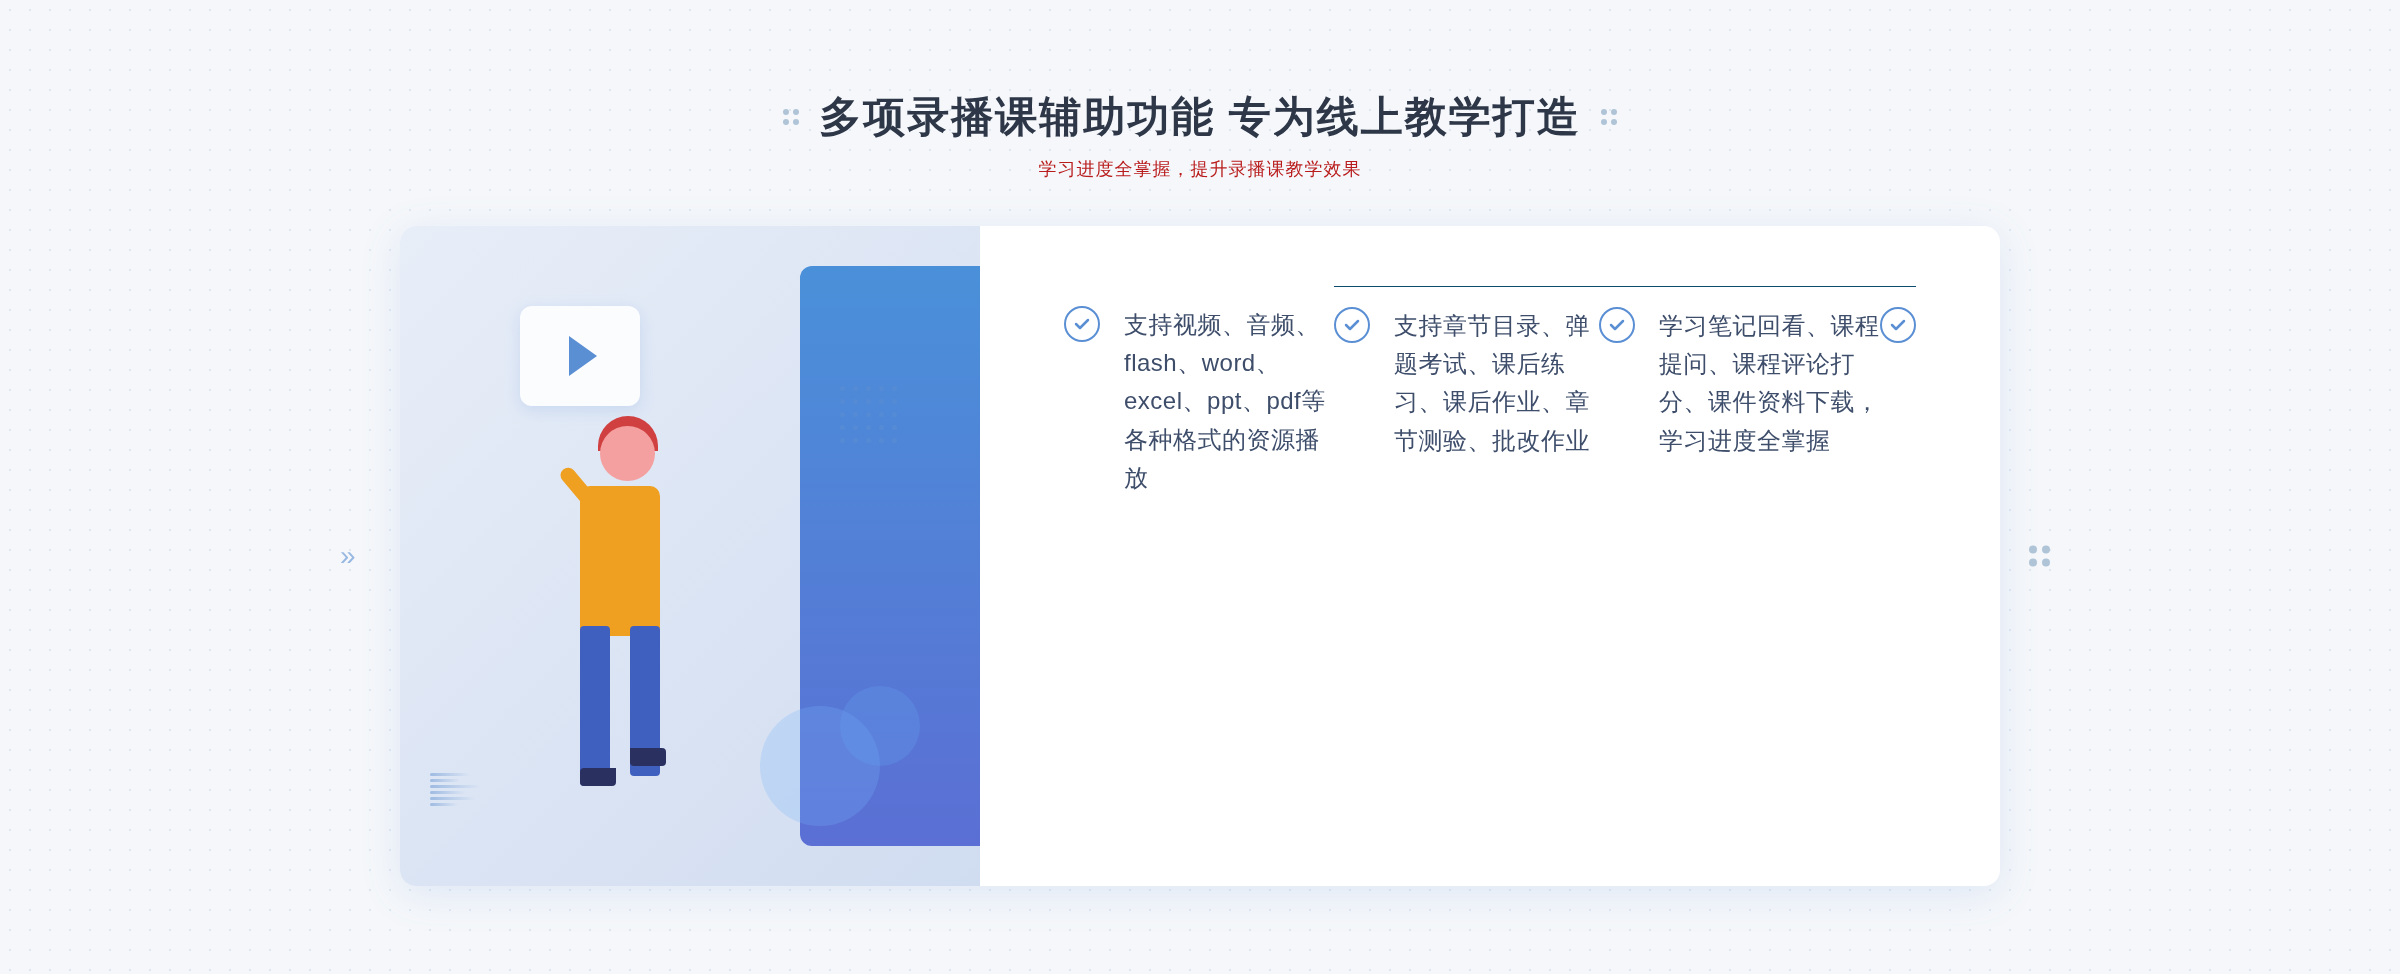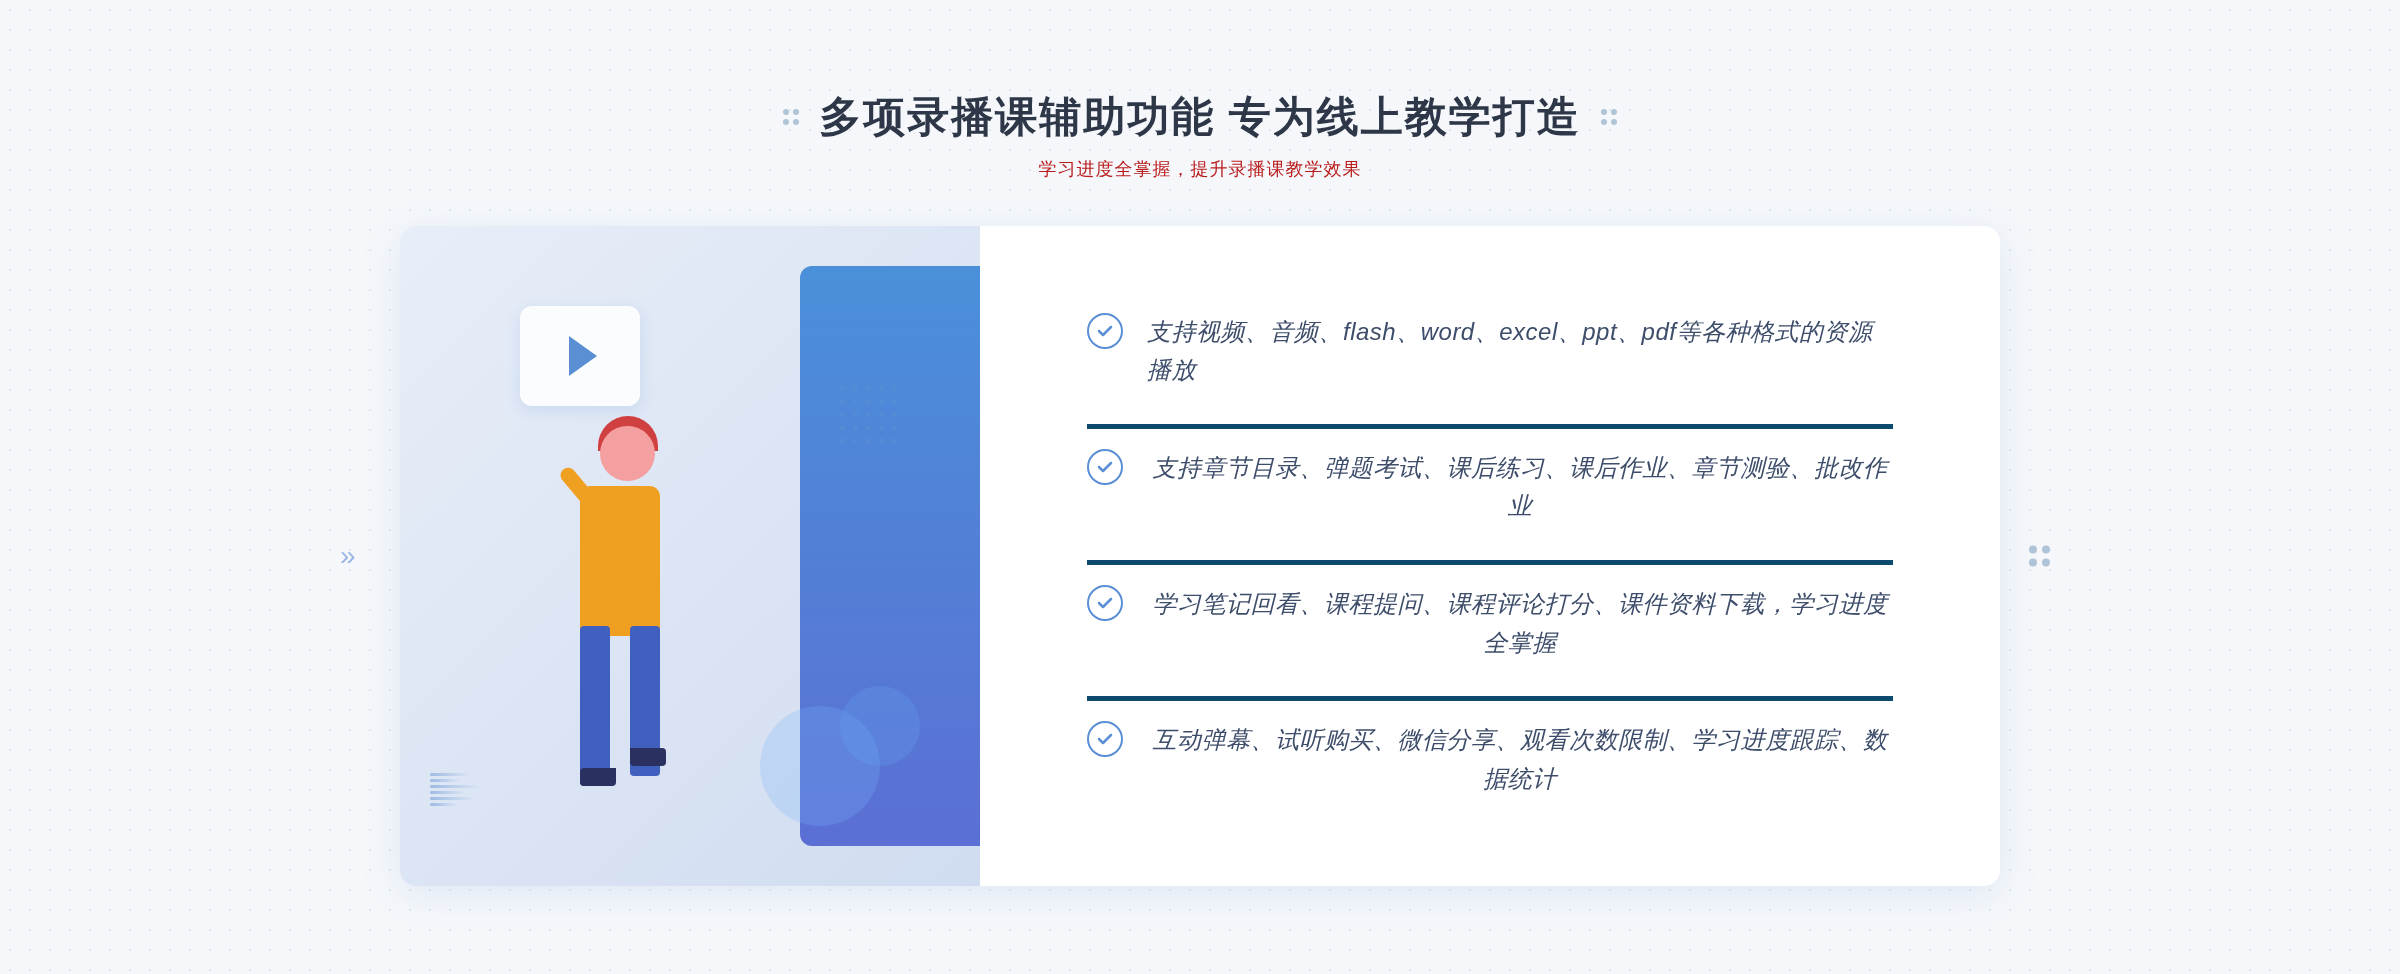--- a/index.html
+++ b/index.html
@@ -323,37 +323,35 @@
       right: -6px;
       width: 36px;
       height: 18px;
       background: #2a3060;
       border-radius: 0 4px 4px 4px;
     }
 
     
     .features-area {
       flex: 1;
-      padding: 60px 107px;
-      display: flex;
-      flex-direction: column;
+      padding: 60px 84px;
+      display: flex;
+      flex-direction: row;
       justify-content: space-around;
-      font-style: italic;
     }
 
     .feature-item {
       display: flex;
       align-items: flex-start;
       gap: 24px;
       padding: 20px 0;
     }
 
     .feature-item + .feature-item {
-      border-top: 5px solid #0c4a6e;
-      text-align: center;
+      border-top: 1px solid #0c4a6e;
     }
 
     .check-circle {
       width: 36px;
       height: 36px;
       border-radius: 50%;
       border: 2.5px solid #5b8fd4;
       display: flex;
       align-items: center;
       justify-content: center;
@@ -515,21 +513,20 @@
         </div>
         <span class="feature-text">学习笔记回看、课程提问、课程评论打分、课件资料下载，学习进度全掌握</span>
       </div>
 
       <div class="feature-item">
         <div class="check-circle">
           <svg width="20" height="20" viewBox="0 0 20 20" fill="none">
             <path d="M4 10l4 4 8-8" stroke="#5b8fd4" stroke-width="2.5" stroke-linecap="round" stroke-linejoin="round"></path>
           </svg>
         </div>
-        <span class="feature-text">互动弹幕、试听购买、微信分享、观看次数限制、学习进度跟踪、数据统计</span>
       </div>
 
     </div>
 
     <div class="right-decorator">
       <div class="right-dot"></div>
       <div class="right-dot"></div>
       <div class="right-dot"></div>
       <div class="right-dot"></div>
     </div>

